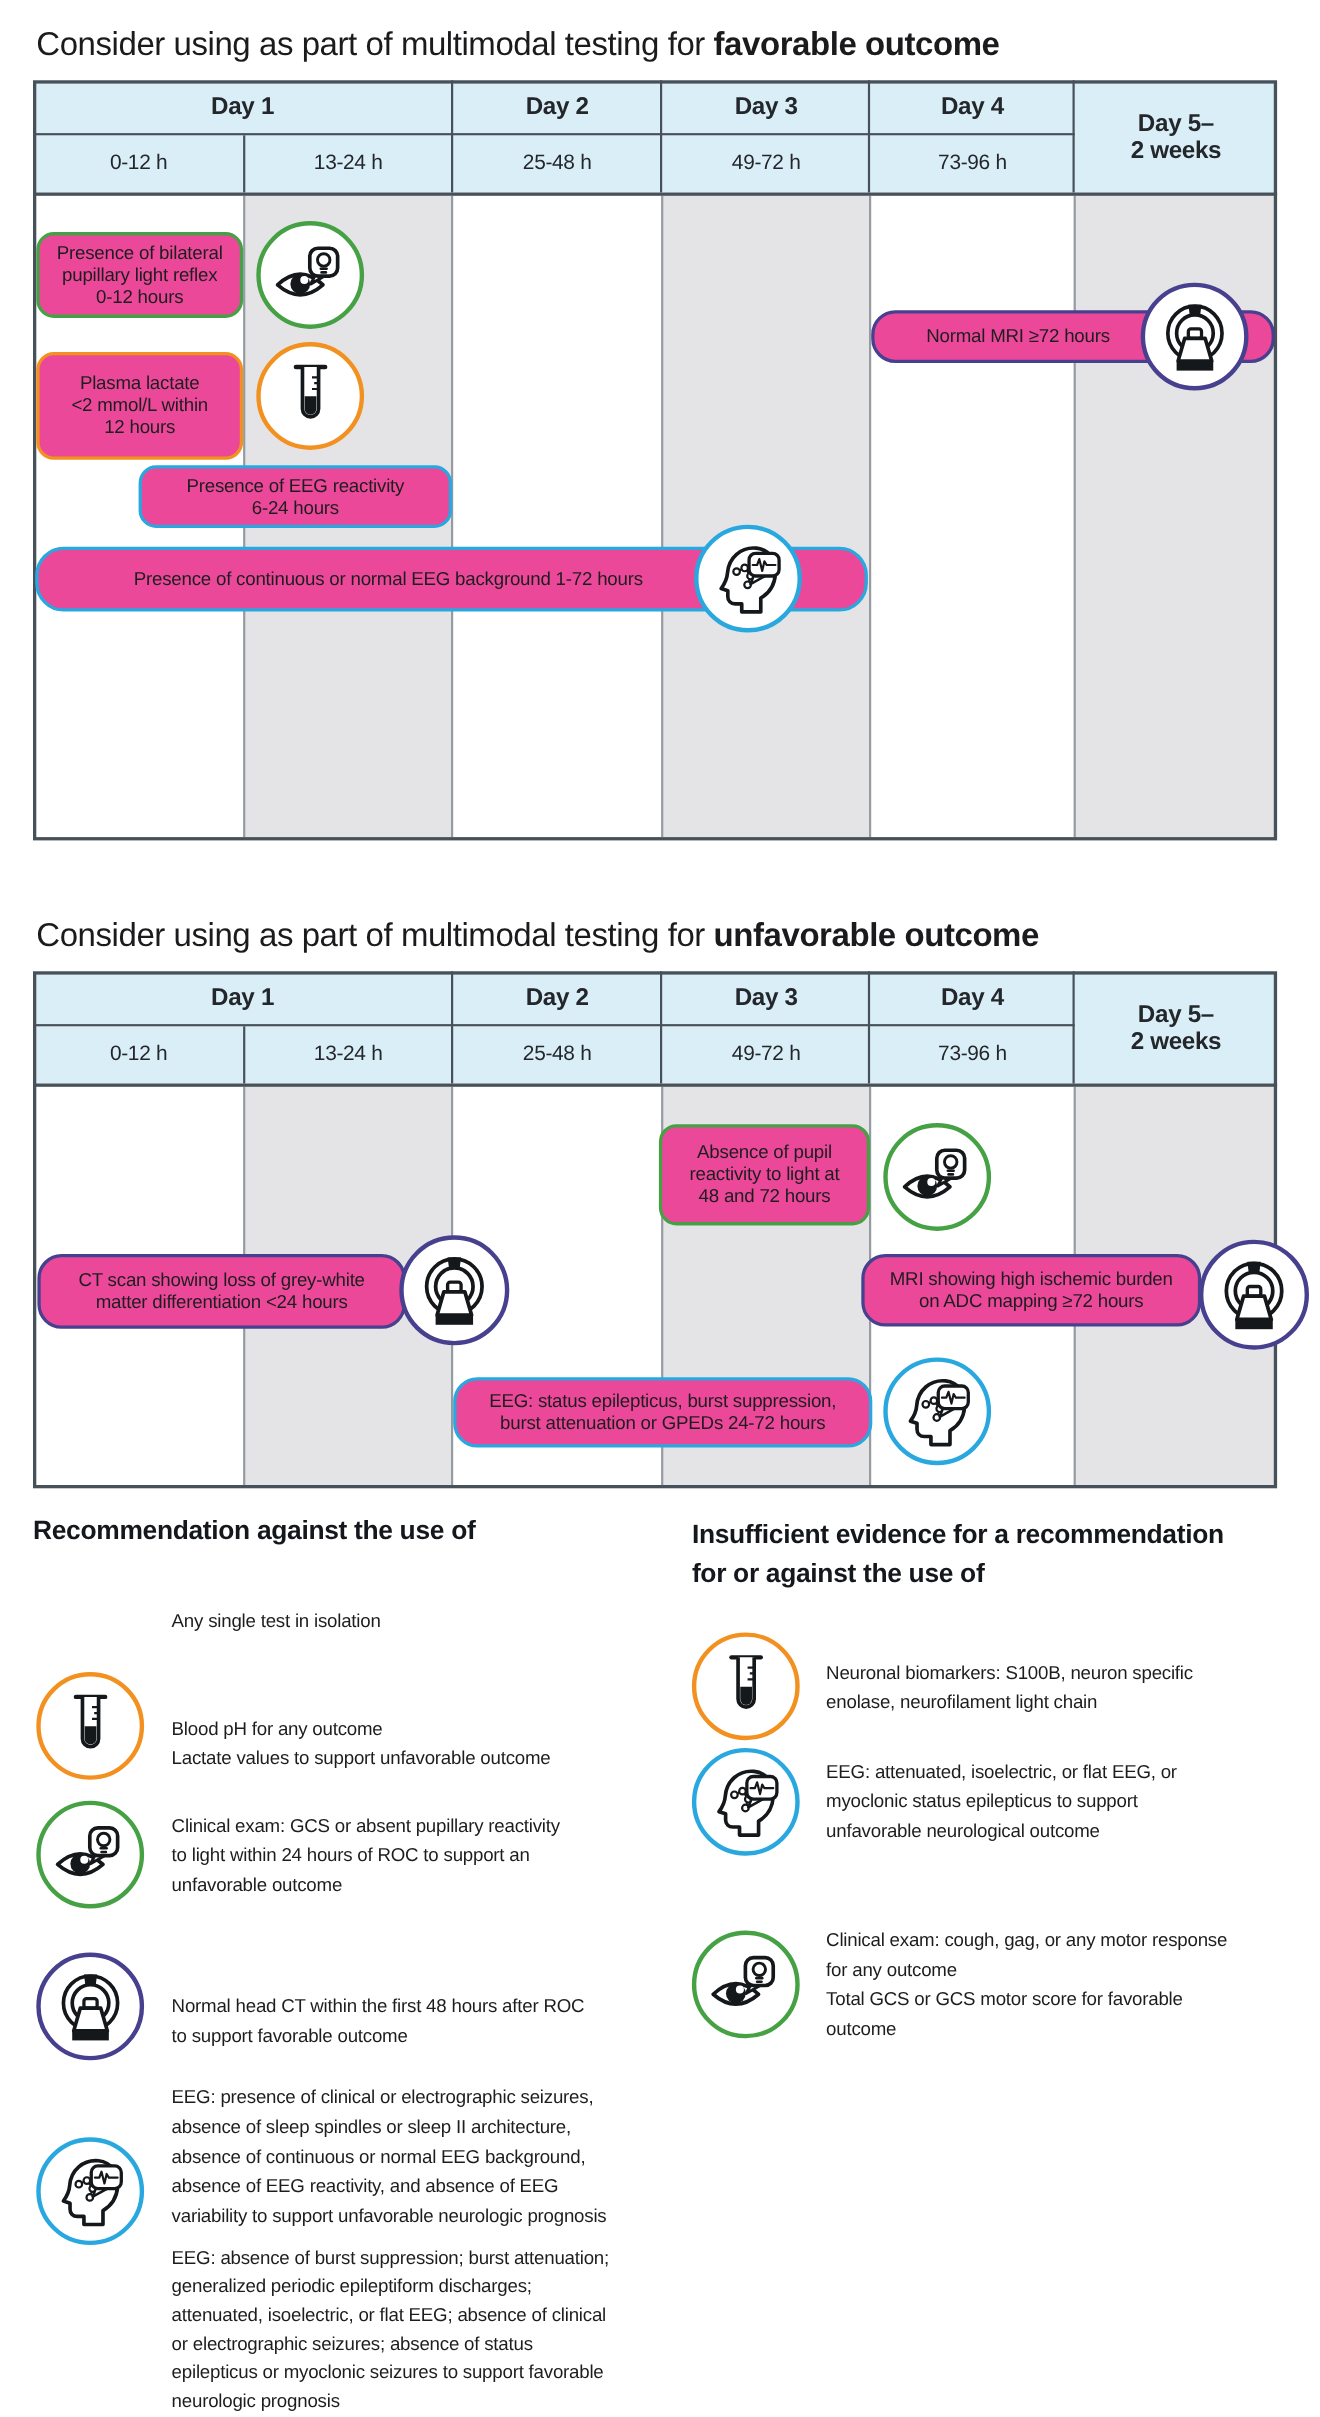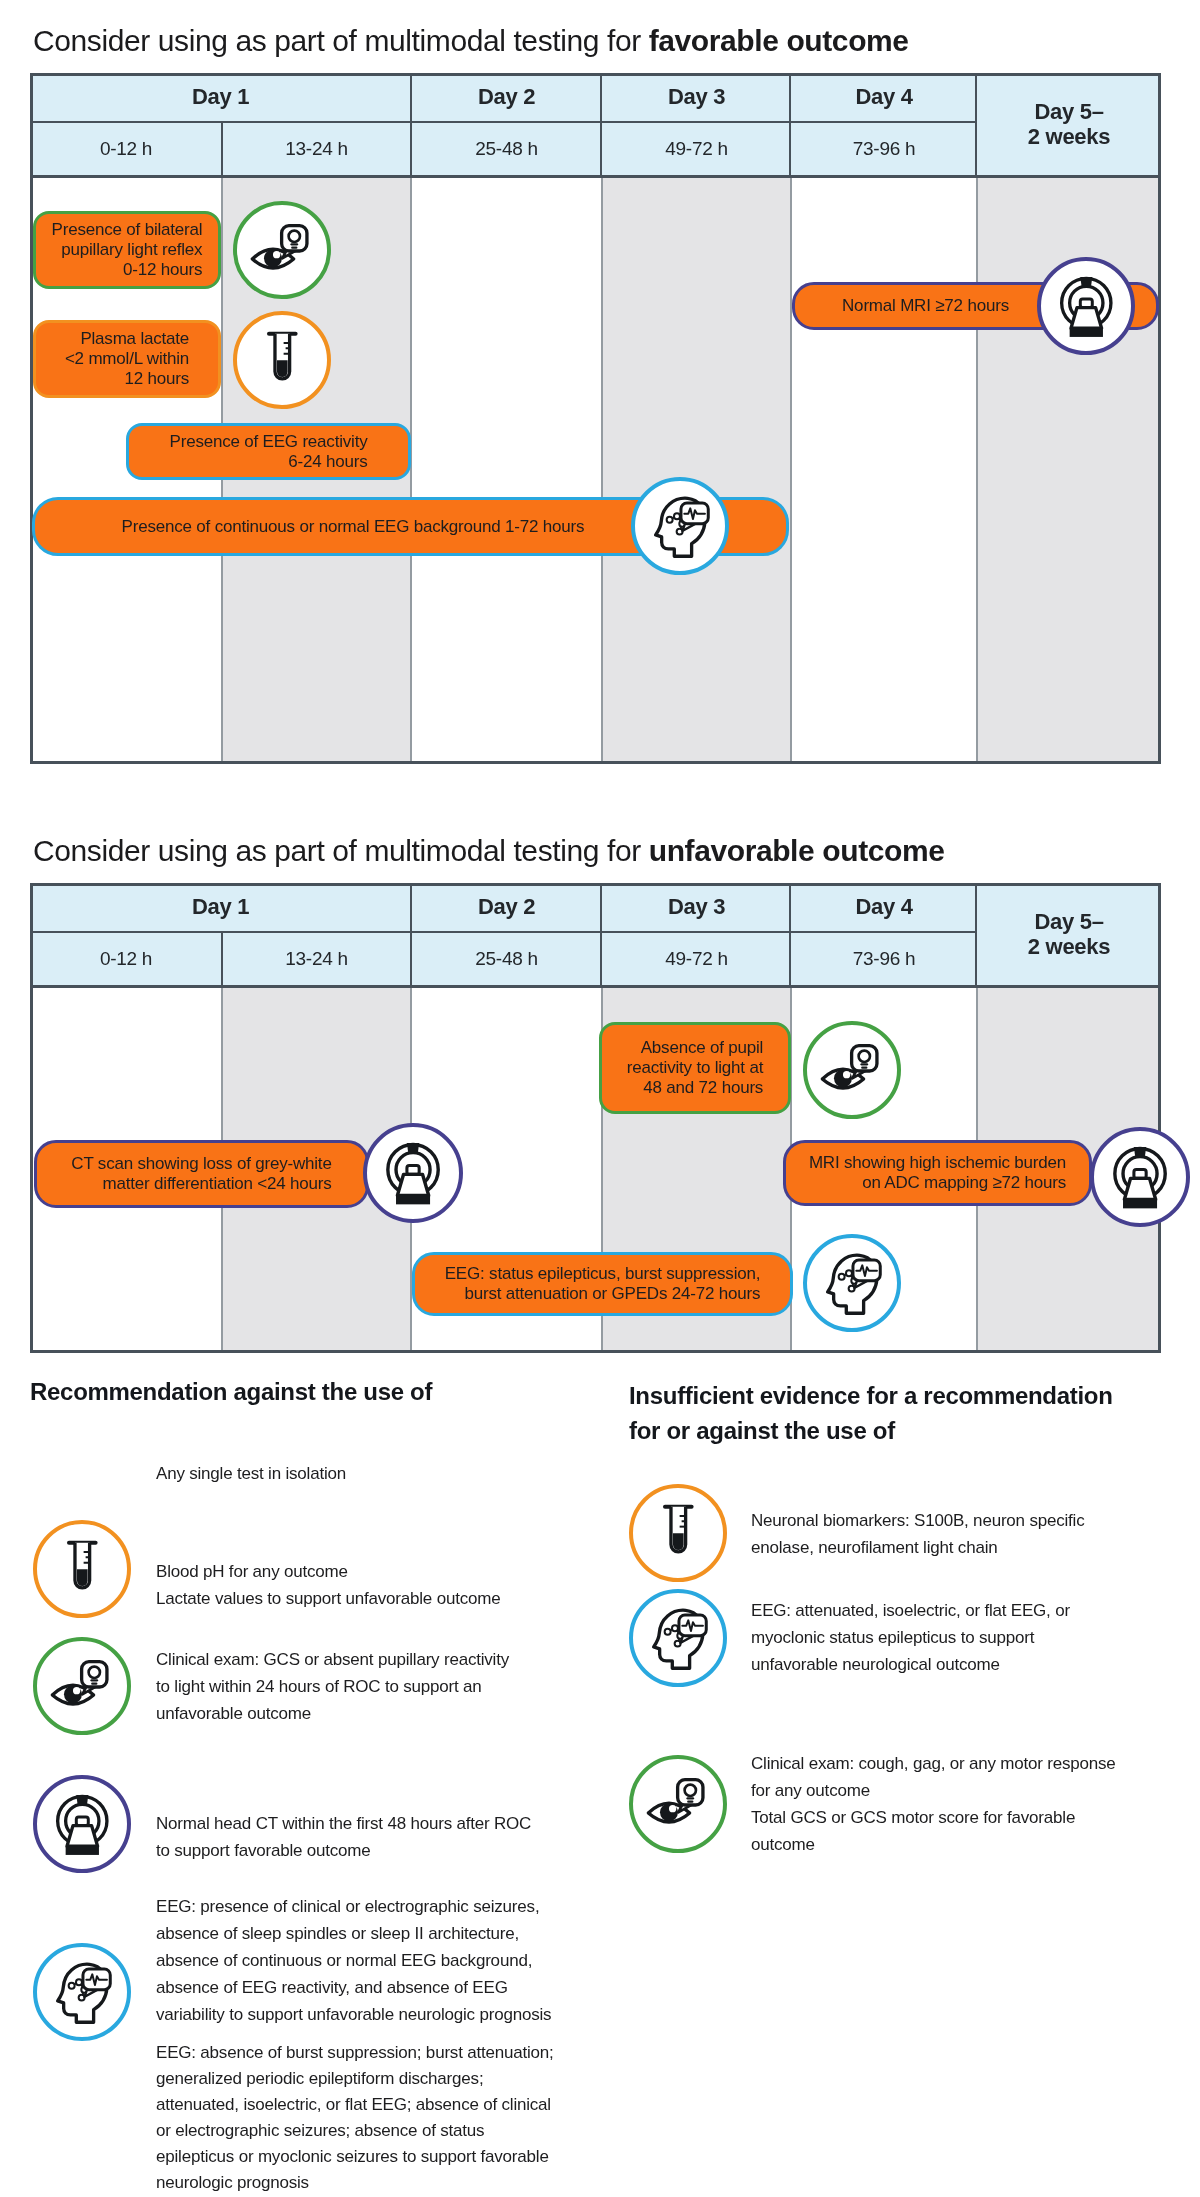--- a/index.html
+++ b/index.html
@@ -13,22 +13,22 @@
   .hcell{position:absolute;background:var(--header_fill);display:flex;align-items:center;justify-content:center;
          font-weight:700;font-size:22px;letter-spacing:-0.3px;color:#23272b;}
   .hcell.hours{font-weight:400;font-size:19px;}
   .hcell.day5{flex-direction:column;line-height:25px;}
   .vline{position:absolute;width:2px;background:var(--border_dark);}
   .hline{position:absolute;height:2px;background:var(--border_dark);}
   .hline.thick{height:3px;}
   .strip{position:absolute;}
   .strip.shaded{background:var(--shaded_col);}
   .colsep{position:absolute;width:2px;background:var(--line_gray);}
-  .box{position:absolute;background:#f97316;border:3px solid;border-radius:16px;
-       display:flex;align-items:center;justify-content:center;text-align:right;
+  .box{position:absolute;background:#ec4899;border:3px solid;border-radius:16px;
+       display:flex;align-items:center;justify-content:center;text-align:center;
        font-size:17px;line-height:20px;letter-spacing:-0.2px;white-space:pre-line;color:#1d1d1f;box-sizing:border-box;z-index:3;}
   .box.green{border-color:var(--green);}
   .box.orange{border-color:var(--orange);}
   .box.blue{border-color:var(--blue);}
   .box.purple{border-color:var(--purple);}
   .circle{position:absolute;background:#fff;border:4px solid;border-radius:50%;box-sizing:border-box;
           display:flex;align-items:center;justify-content:center;z-index:4;}
   .circle.green{border-color:var(--green);}
   .circle.orange{border-color:var(--orange);}
   .circle.blue{border-color:var(--blue);}
@@ -132,21 +132,21 @@
 
   <div class="box green" style="left:33px;top:211px;width:188px;height:78px">Presence of bilateral
 pupillary light reflex
 0-12 hours</div>
   <div class="circle green" style="left:233px;top:201px;width:98px;height:98px">
       <svg viewBox="0 0 100 100">
         <use href="#sym-eye"></use>
       </svg>
     </div>
 
-  <div class="box orange" style="left:33px;top:320px;width:188px;height:78px">Plasma lactate
+  <div class="box orange" style="left:33px;top:320px;width:188px;height:98px">Plasma lactate
 &lt;2 mmol/L within
 12 hours</div>
   <div class="circle orange" style="left:233px;top:311px;width:98px;height:98px">
       <svg viewBox="0 0 100 100">
         <use href="#sym-tube"></use>
       </svg>
     </div>
 
   <div class="box blue" style="left:126px;top:423px;width:285px;height:57px">Presence of EEG reactivity
 6-24 hours</div>

